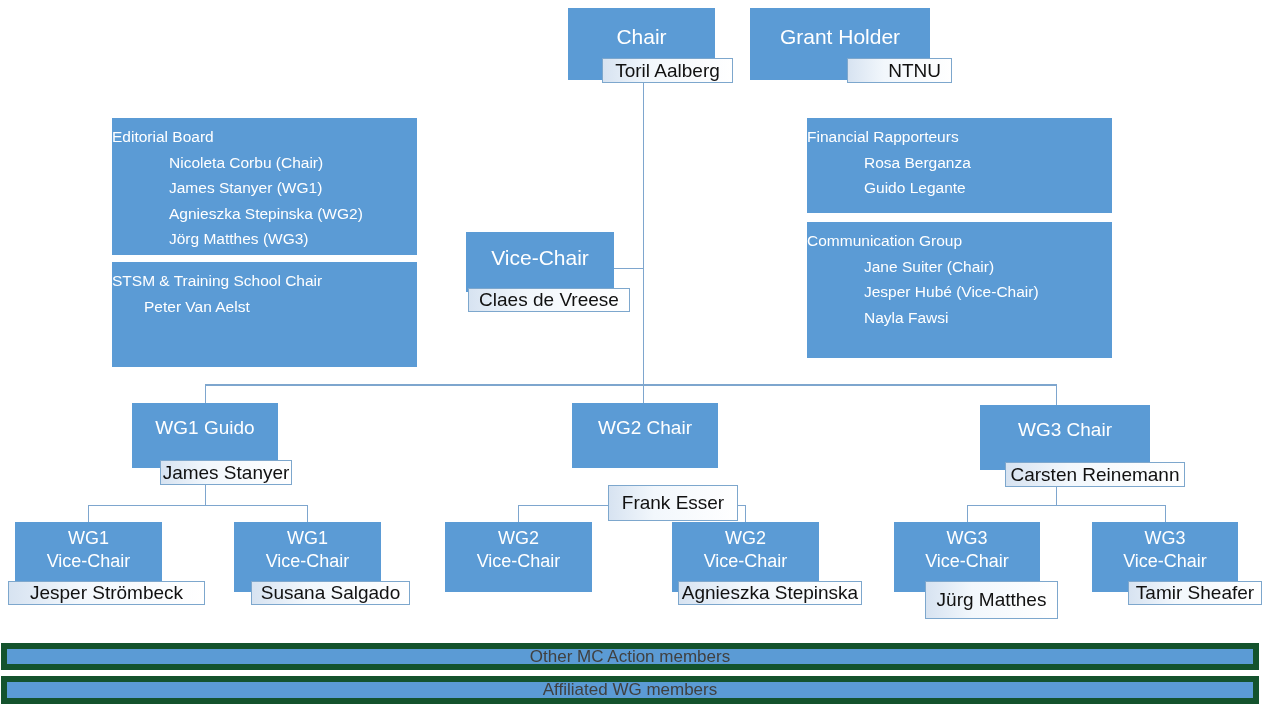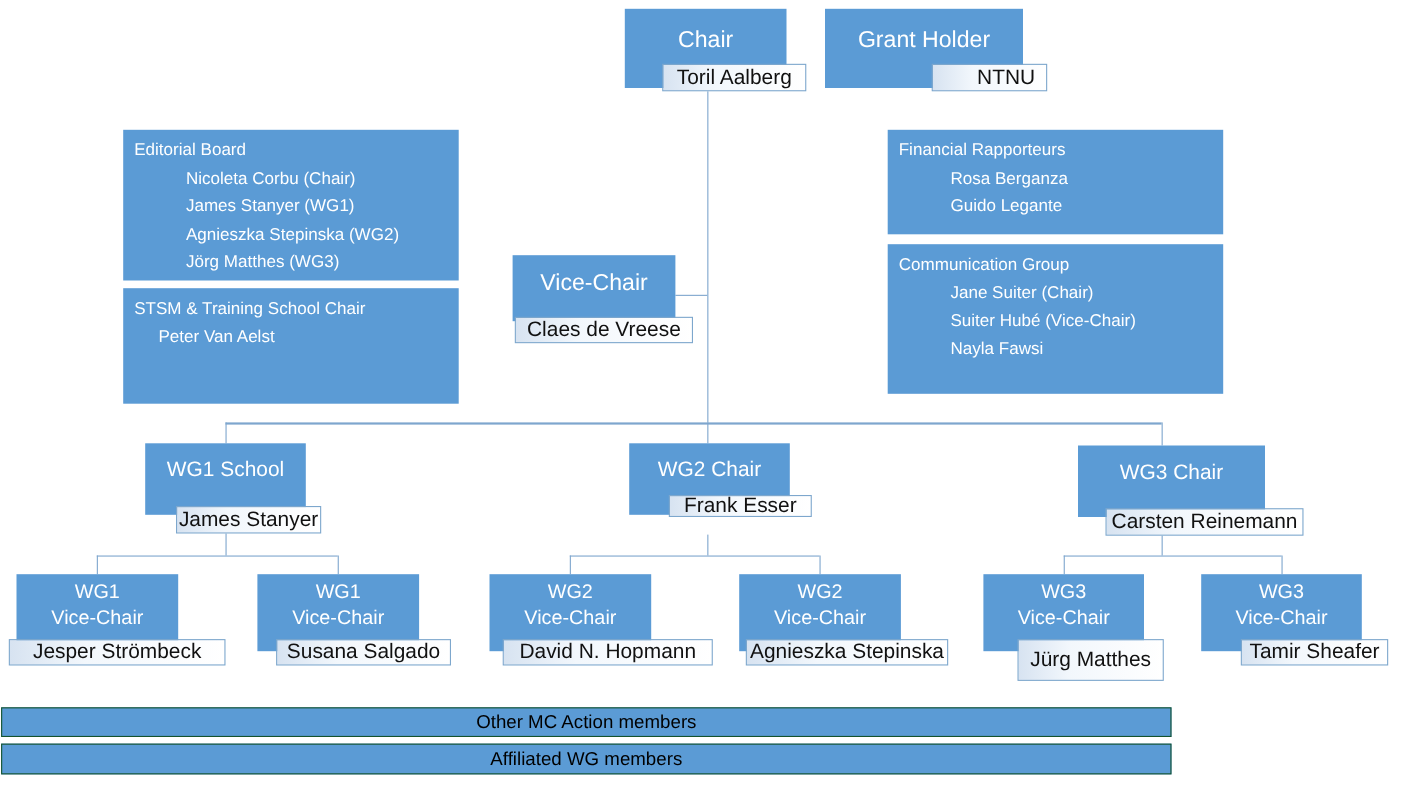--- a/index.html
+++ b/index.html
@@ -6,38 +6,38 @@
   html,body { background:#ffffff; }
   body { font-family:"Liberation Sans", sans-serif; }
   .canvas { position:relative; width:1280px; height:720px; background:#ffffff; overflow:hidden; }
 
   .box { position:absolute; background:#5B9BD5; color:#ffffff; }
   .node-title { width:100%; text-align:center; color:#ffffff; }
   .title-lg { font-size:21px; }
   .title-md { font-size:19px; }
 
   .panel { position:absolute; background:#5B9BD5; color:#ffffff; font-size:15.5px; padding-top:6px; }
-  .panel-title { padding-left:10px; line-height:25.5px; }
+  .panel-title { padding-left:0; line-height:25.5px; }
   .panel-member { padding-left:57px; line-height:25.5px; }
   .panel-member.small-indent { padding-left:32px; }
 
   .tag { position:absolute; background:linear-gradient(90deg,#d7e3f1 0%,#f2f7fc 35%,#ffffff 100%);
          border:1px solid #7da7cd; color:#111111; font-size:19px;
          display:flex; align-items:center; justify-content:center; white-space:nowrap; }
   .tag.right { justify-content:flex-end; padding-right:10px; }
 
   .vline { position:absolute; width:0; border-left:1px solid #7EA6CE; }
   .hline { position:absolute; height:0; border-top:1px solid #7EA6CE; }
   .hline.thick { border-top-width:2px; }
 
   .vc-box { position:absolute; background:#5B9BD5; color:#ffffff; padding-top:5px; }
   .vc-line { text-align:center; font-size:18px; line-height:23px; }
 
-  .bar { position:absolute; left:1px; width:1064px; background:#5B9BD5; border:1px solid #14532d;
-         color:#000000; font-size:17px; display:flex; align-items:center; justify-content:center; }
+  .bar { position:absolute; left:1px; width:1258px; background:#5B9BD5; border:6px solid #14532d;
+         color:#404040; font-size:17px; display:flex; align-items:center; justify-content:center; }
 
   .pt17 { padding-top:17px; }
   .pt14 { padding-top:14px; }
 </style>
 </head>
 <body>
 
 <div class="canvas">
 
   <div class="vline" style="left:643px; top:83px; height:301px;"></div>
@@ -92,33 +92,33 @@
 
   <div class="panel" style="left:807px; top:118px; width:305px; height:95px;">
     <div class="panel-title">Financial Rapporteurs</div>
     <div class="panel-member">Rosa Berganza</div>
     <div class="panel-member">Guido Legante</div>
   </div>
 
   <div class="panel" style="left:807px; top:222px; width:305px; height:136px;">
     <div class="panel-title">Communication Group</div>
     <div class="panel-member">Jane Suiter (Chair)</div>
-    <div class="panel-member">Suiter Hubé (Vice-Chair)</div>
+    <div class="panel-member">Jesper Hubé (Vice-Chair)</div>
     <div class="panel-member">Nayla Fawsi</div>
   </div>
 
   <div class="box pt14" style="left:132px; top:403px; width:146px; height:65px;">
-    <div class="node-title title-md">WG1 School</div>
+    <div class="node-title title-md">WG1 Guido</div>
   </div>
   <div class="tag" style="left:160px; top:460px; width:132px; height:25px;">James Stanyer</div>
 
   <div class="box pt14" style="left:572px; top:403px; width:146px; height:65px;">
     <div class="node-title title-md">WG2 Chair</div>
   </div>
-  <div class="tag" style="left:608px; top:450px; width:130px; height:20px;">Frank Esser</div>
+  <div class="tag" style="left:608px; top:485px; width:130px; height:36px;">Frank Esser</div>
 
   <div class="box pt14" style="left:980px; top:405px; width:170px; height:65px;">
     <div class="node-title title-md">WG3 Chair</div>
   </div>
   <div class="tag" style="left:1005px; top:462px; width:180px; height:25px;">Carsten Reinemann</div>
 
   <div class="vc-box" style="left:15px; top:522px; width:147px; height:70px;">
     <div class="vc-line">WG1</div>
     <div class="vc-line">Vice-Chair</div>
   </div>
@@ -127,21 +127,20 @@
   <div class="vc-box" style="left:234px; top:522px; width:147px; height:70px;">
     <div class="vc-line">WG1</div>
     <div class="vc-line">Vice-Chair</div>
   </div>
   <div class="tag" style="left:251px; top:581px; width:159px; height:24px;">Susana Salgado</div>
 
   <div class="vc-box" style="left:445px; top:522px; width:147px; height:70px;">
     <div class="vc-line">WG2</div>
     <div class="vc-line">Vice-Chair</div>
   </div>
-  <div class="tag" style="left:457px; top:581px; width:191px; height:24px;">David N. Hopmann</div>
 
   <div class="vc-box" style="left:672px; top:522px; width:147px; height:70px;">
     <div class="vc-line">WG2</div>
     <div class="vc-line">Vice-Chair</div>
   </div>
   <div class="tag" style="left:678px; top:581px; width:184px; height:24px;">Agnieszka Stepinska</div>
 
   <div class="vc-box" style="left:894px; top:522px; width:146px; height:70px;">
     <div class="vc-line">WG3</div>
     <div class="vc-line">Vice-Chair</div>

